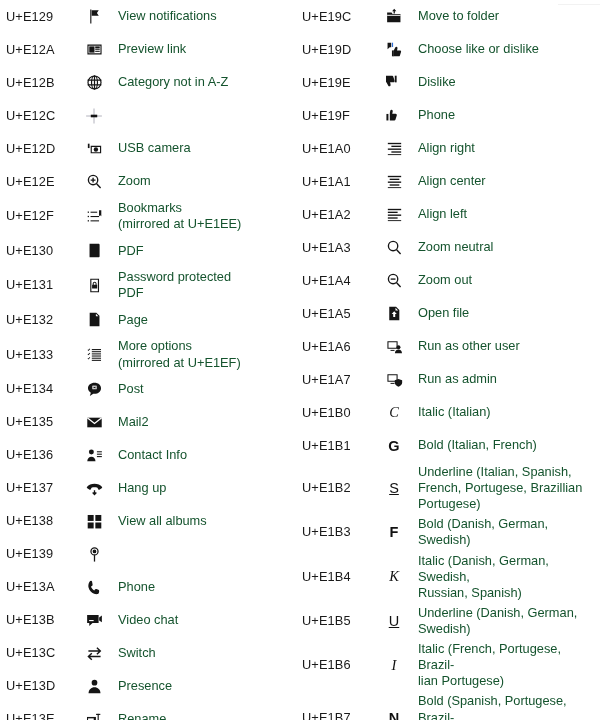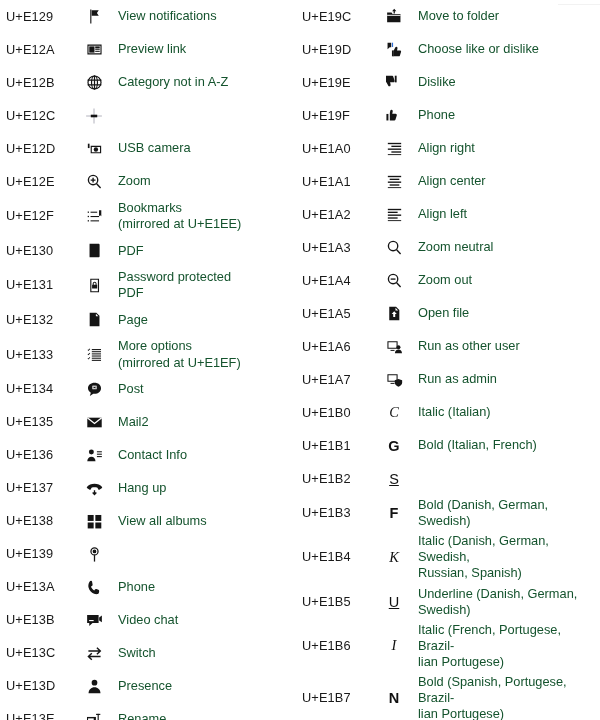--- a/index.html
+++ b/index.html
@@ -509,20 +509,23 @@
           <div class="icon-cell">
             <span class="letter-icon bold">G</span>
           </div>
           <div class="desc">Bold (Italian, French)</div>
         </div>
         <div class="glyph-row">
           <div class="cp">U+E1B2</div>
           <div class="icon-cell">
             <span class="letter-icon underline plain">S</span>
           </div>
+          <div class="desc">Underline (Italian, Spanish,
+French, Portugese, Brazillian
+Portugese)</div>
         </div>
         <div class="glyph-row">
           <div class="cp">U+E1B3</div>
           <div class="icon-cell">
             <span class="letter-icon bold">F</span>
           </div>
           <div class="desc">Bold (Danish, German, Swedish)</div>
         </div>
         <div class="glyph-row">
           <div class="cp">U+E1B4</div>

